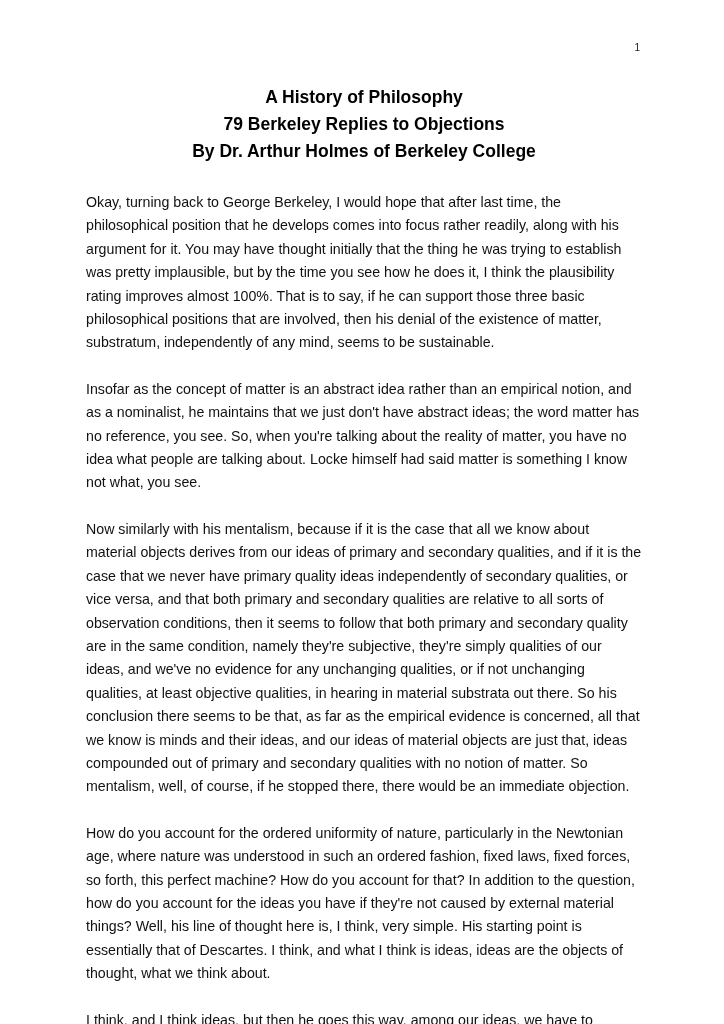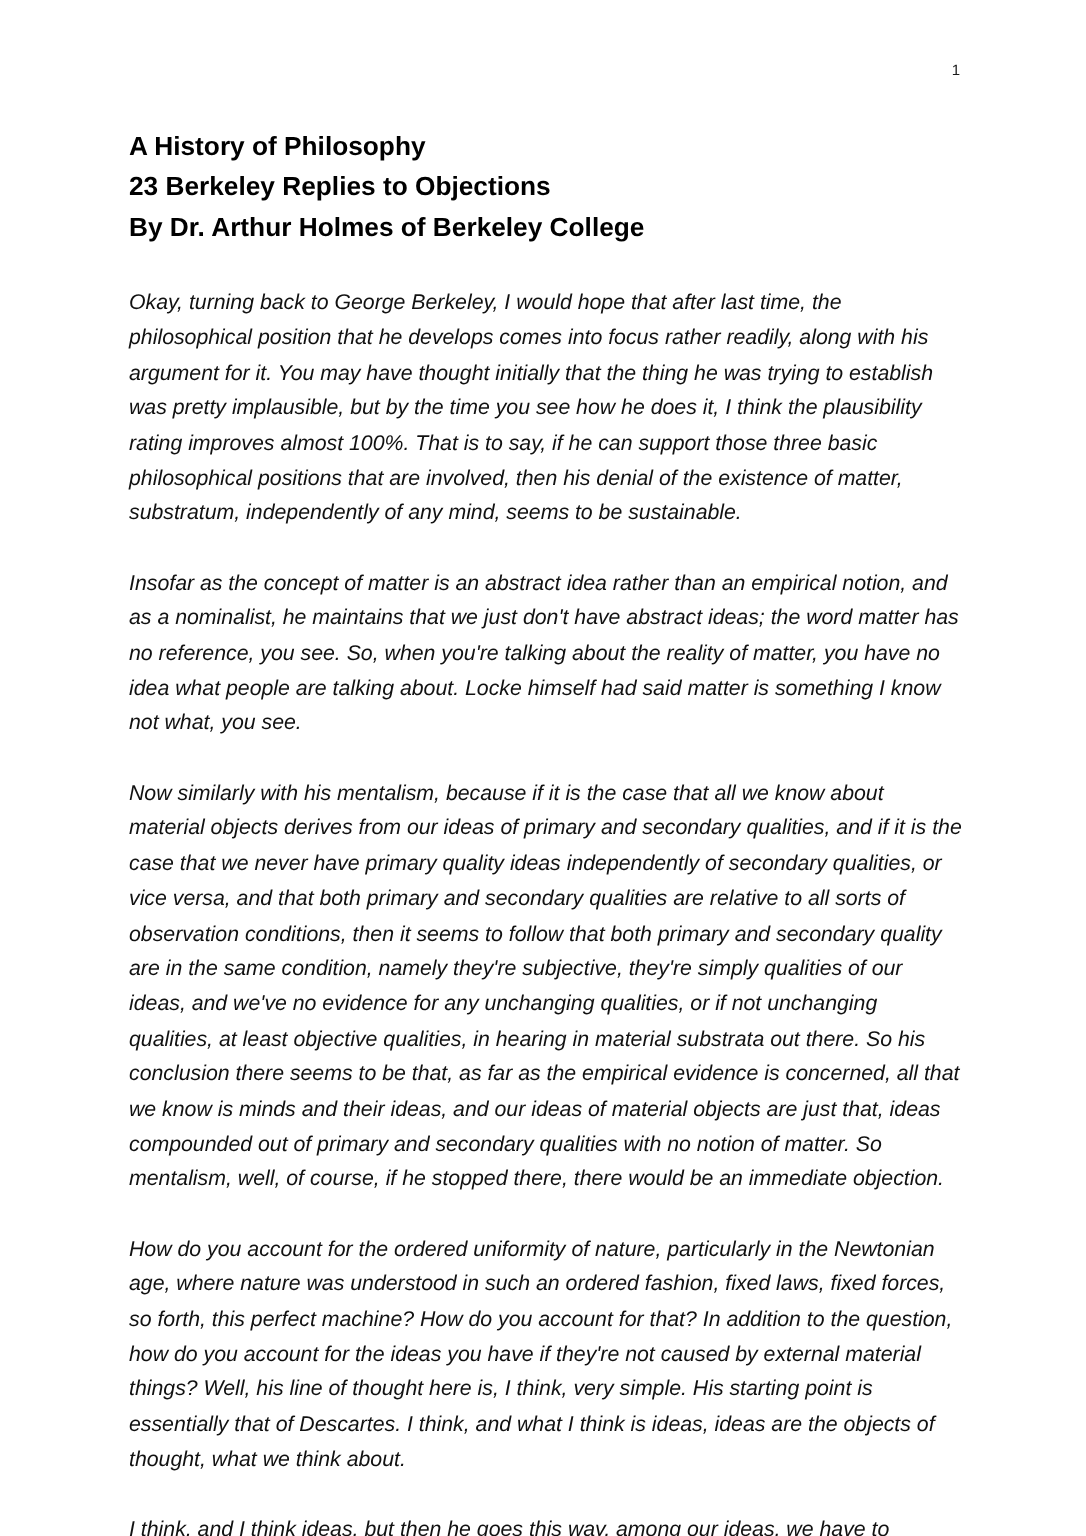--- a/index.html
+++ b/index.html
@@ -31,58 +31,57 @@
     line-height: 12px;
     color: #1a1a1a;
   }
   .content {
     position: absolute;
     top: 84px;
     left: 86px;
     width: 556px;
   }
   .doc-title {
-    text-align: left;
+    text-align: center;
     font-weight: bold;
     font-size: 17.5px;
     line-height: 27px;
     margin: 0;
     color: #000;
   }
   .doc-title .line {
     display: block;
     white-space: nowrap;
   }
   .body-text {
     margin-top: 26px;
   }
   .para {
     font-size: 14.2px;
     line-height: 23.4px;
     margin: 0 0 23px 0;
     text-align: left;
     color: #111;
-    font-style: italic;
   }
   .para:last-child {
     margin-bottom: 0;
   }
 </style>
 </head>
 <body>
 
 <div class="page">
 
   <div class="page-number">1</div>
 
   <div class="content">
 
     <h1 class="doc-title">
       <span class="line">A History of Philosophy</span>
-      <span class="line">23 Berkeley Replies to Objections</span>
+      <span class="line">79 Berkeley Replies to Objections</span>
       <span class="line">By Dr. Arthur Holmes of Berkeley College</span>
     </h1>
 
     <div class="body-text">
       <p class="para">Okay, turning back to George Berkeley, I would hope that after last time, the philosophical position that he develops comes into focus rather readily, along with his argument for it. You may have thought initially that the thing he was trying to establish was pretty implausible, but by the time you see how he does it, I think the plausibility rating improves almost 100%. That is to say, if he can support those three basic philosophical positions that are involved, then his denial of the existence of matter, substratum, independently of any mind, seems to be sustainable.</p>
       <p class="para">Insofar as the concept of matter is an abstract idea rather than an empirical notion, and as a nominalist, he maintains that we just don't have abstract ideas; the word matter has no reference, you see. So, when you're talking about the reality of matter, you have no idea what people are talking about. Locke himself had said matter is something I know not what, you see.</p>
       <p class="para">Now similarly with his mentalism, because if it is the case that all we know about material objects derives from our ideas of primary and secondary qualities, and if it is the case that we never have primary quality ideas independently of secondary qualities, or vice versa, and that both primary and secondary qualities are relative to all sorts of observation conditions, then it seems to follow that both primary and secondary quality are in the same condition, namely they're subjective, they're simply qualities of our ideas, and we've no evidence for any unchanging qualities, or if not unchanging qualities, at least objective qualities, in hearing in material substrata out there. So his conclusion there seems to be that, as far as the empirical evidence is concerned, all that we know is minds and their ideas, and our ideas of material objects are just that, ideas compounded out of primary and secondary qualities with no notion of matter. So mentalism, well, of course, if he stopped there, there would be an immediate objection.</p>
       <p class="para">How do you account for the ordered uniformity of nature, particularly in the Newtonian age, where nature was understood in such an ordered fashion, fixed laws, fixed forces, so forth, this perfect machine? How do you account for that? In addition to the question, how do you account for the ideas you have if they're not caused by external material things? Well, his line of thought here is, I think, very simple. His starting point is essentially that of Descartes. I think, and what I think is ideas, ideas are the objects of thought, what we think about.</p>
       <p class="para">I think, and I think ideas, but then he goes this way, among our ideas, we have to distinguish between active and passive ideas. If you like, voluntary and involuntary ideas. Because there are some ideas that I have that I choose to have.</p>
     </div>

